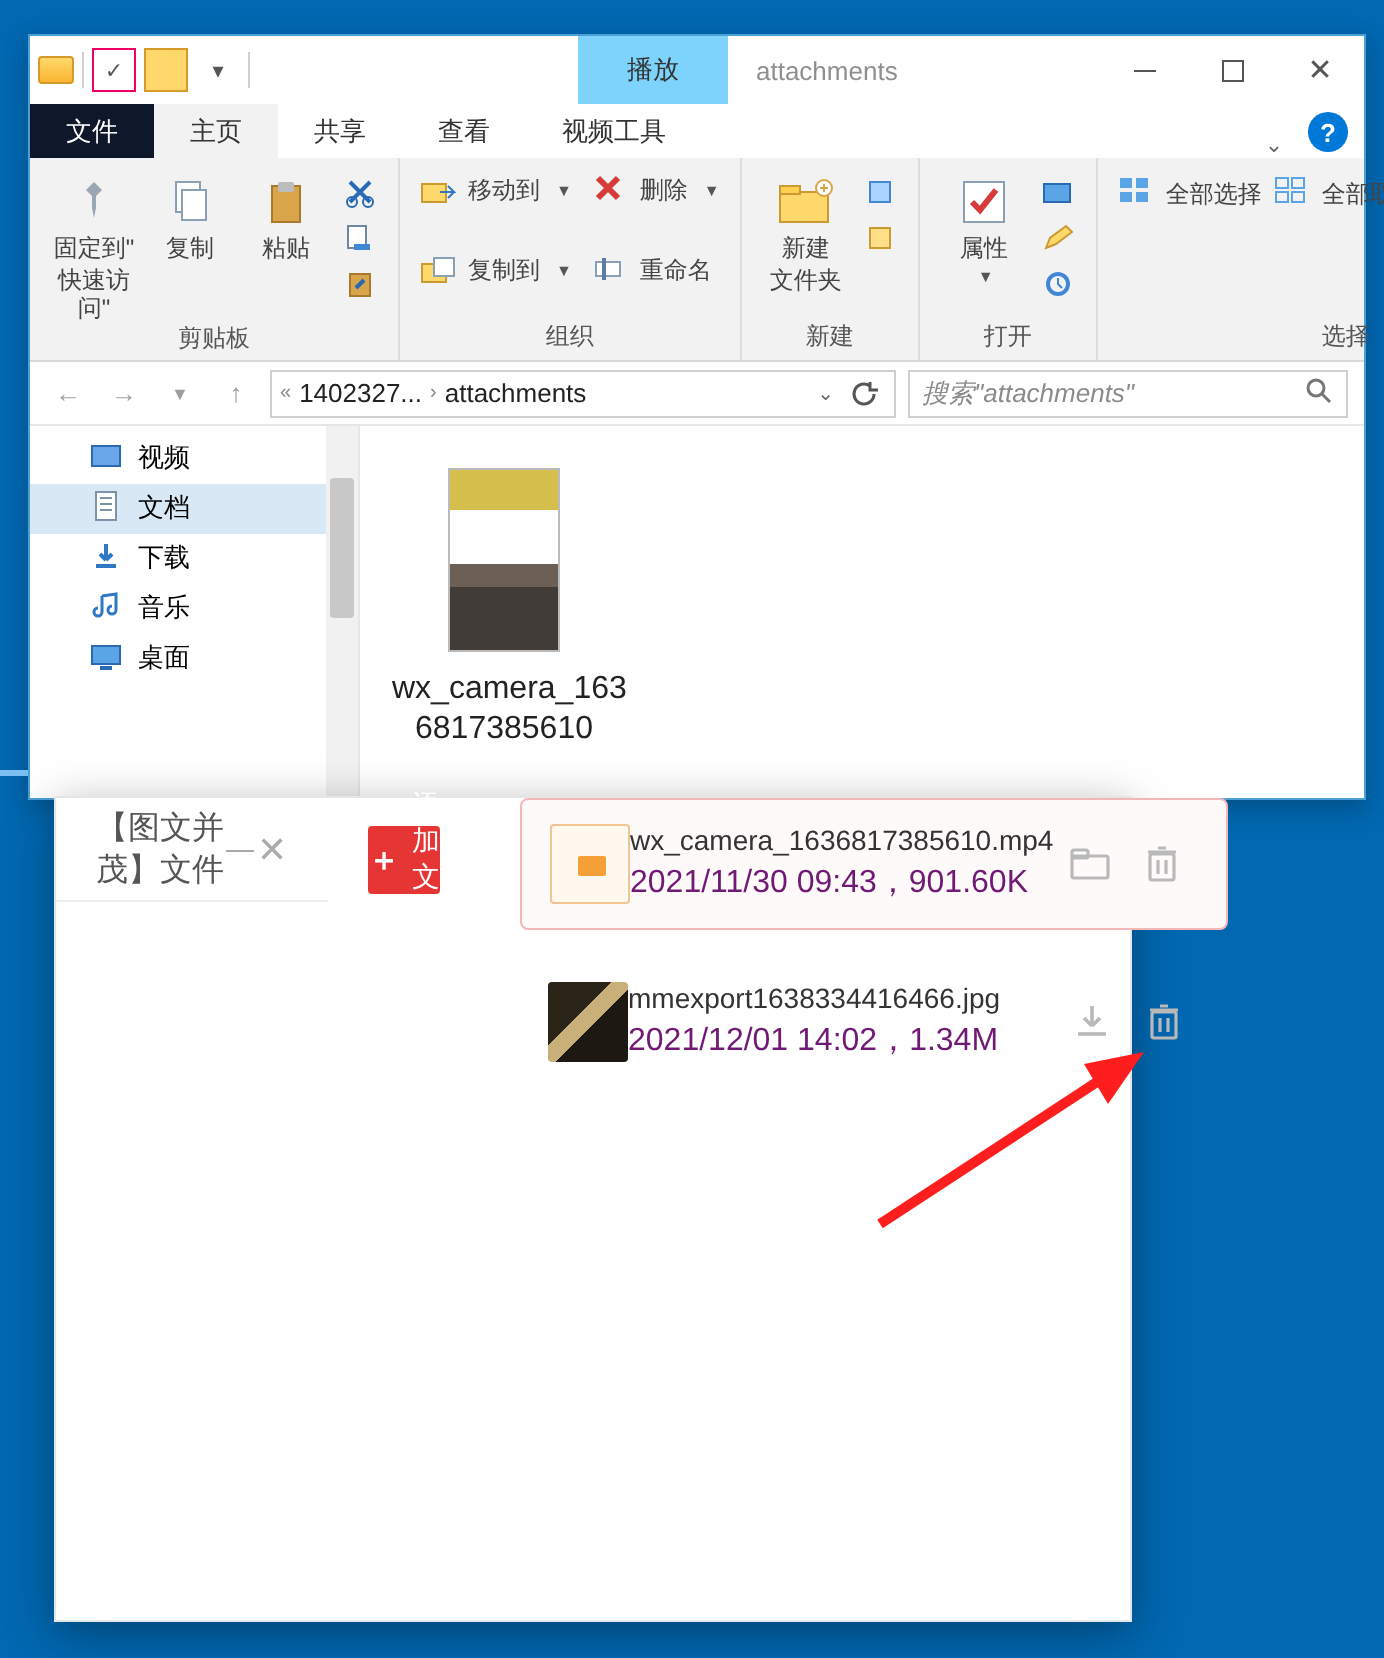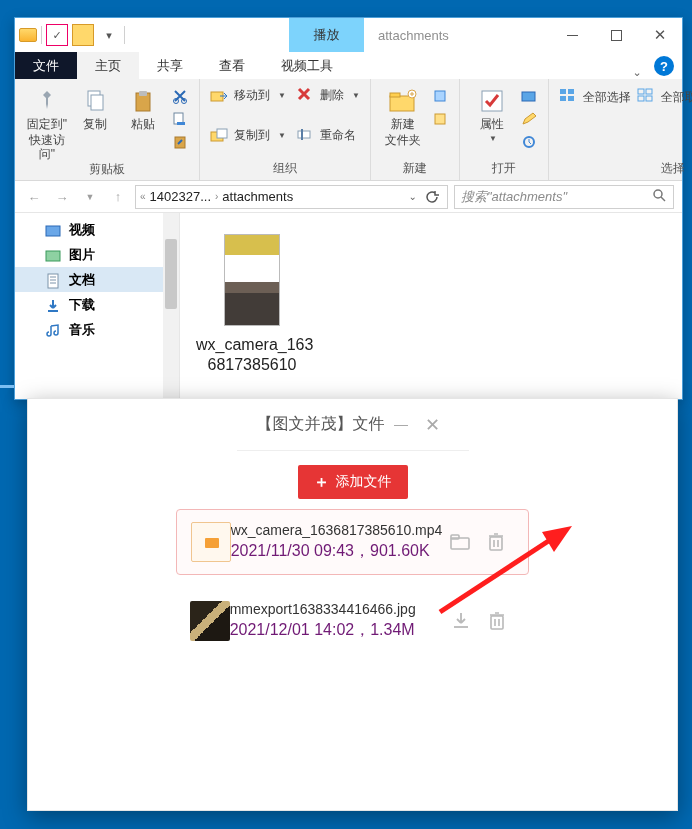--- a/index.html
+++ b/index.html
@@ -155,22 +155,22 @@
   }
   .navpane .scroll {
     position:absolute; right:0; top:0; bottom:0; width:16px;
     background:#f1f1f1;
   }
   .navpane .scroll::before{
     content:""; position:absolute; top:26px; left:2px; width:12px; height:70px;
     background:#c8c8c8; border-radius:2px;
   }
   .navitem {
-    display:flex; align-items:flex-end; gap:8px;
-    padding:3px 0 3px 30px; height:25px;font-weight:bold;
+    display:flex; align-items:flex-start; gap:8px;
+    padding:3px 0 3px 30px; height:25px;
   }
   .navitem.sel { background:#d9e8f5; }
   .nico { width:16px; height:16px; }
   .content {
     flex:1; padding:10px 16px; display:flex; gap:18px;
   }
   .thumb {
     width:112px; text-align:center;
     font-size:16px; color:#222;
   }
@@ -183,25 +183,25 @@
     background:
       linear-gradient(#d7bf4d 0 22%, #fff 22% 52%, #6c5f55 52% 65%, #423c38 65% 100%);
     border:1px solid #bbb;
   }
   .thumb .fname { line-height:1.25; }
 
   
   .dialog {
     position:absolute;
     top:398px; left:27px;
-    width:651px; height:413px;
+    width:539px; height:413px;
     background:#ffffff;
     border:1px solid #e5e5e5;
     box-shadow:0 6px 22px rgba(0,0,0,.35);
-    display:flex; flex-direction:column;align-items:center;
+    display:flex; flex-direction:row;
   }
   .dhead {
     height:52px; display:flex; align-items:center; padding:0 20px;
     font-size:16px; color:#555;
     border-bottom:1px solid #eee;
   }
   .dhead .flex{flex:1;}
   .dhead .dbtn{ width:32px; text-align:center; color:#aaa; font-size:18px; }
   .dhead .dbtn.min::before{content:"";display:inline-block;width:14px;height:1px;background:#aaa;vertical-align:middle;}
   .addfile {
@@ -518,44 +518,45 @@
   </div>
 
   <div class="ebody">
     <div class="navpane">
       <div class="navitem">
         <svg class="nico">
             <rect x="1" y="3" width="14" height="10" fill="#6aa7e8" stroke="#2a69b5"></rect>
           </svg>
         <span>视频</span>
       </div>
-      <div class="navitem">
-        <svg class="nico">
-            <rect x="1" y="3" width="14" height="10" fill="#8ed1a2" stroke="#3a9a5c"></rect>
-          </svg>
-        <span>图片</span>
-      </div>
       <div class="navitem sel">
         <svg class="nico">
             <rect x="3" y="1" width="10" height="14" fill="#fff" stroke="#7d93aa"></rect>
             <path d="M5 4h6M5 7h6M5 10h6" stroke="#7d93aa"></path>
           </svg>
         <span>文档</span>
       </div>
       <div class="navitem">
         <svg class="nico">
             <path d="M8 2v8m0 0l-3-3m3 3l3-3M3 13h10" stroke="#2f78c4" fill="none" stroke-width="2"></path>
           </svg>
         <span>下载</span>
       </div>
       <div class="navitem">
         <svg class="nico">
             <path d="M6 3v8a2 2 0 1 1-2-2M6 3l7-1v8a2 2 0 1 1-2-2" fill="none" stroke="#2f78c4" stroke-width="1.5"></path>
           </svg>
         <span>音乐</span>
+      </div>
+      <div class="navitem">
+        <svg class="nico">
+            <rect x="1" y="3" width="14" height="9" fill="#5aa5e6" stroke="#2a69b5"></rect>
+            <rect x="5" y="13" width="6" height="2" fill="#2a69b5"></rect>
+          </svg>
+        <span>桌面</span>
       </div>
       <div class="scroll"></div>
     </div>
     <div class="content">
       <div class="thumb">
         <div class="imgbox">
             <div class="img"></div>
           </div>
         <div class="fname">
           <span>wx_camera_163</span><br><span>6817385610</span>

